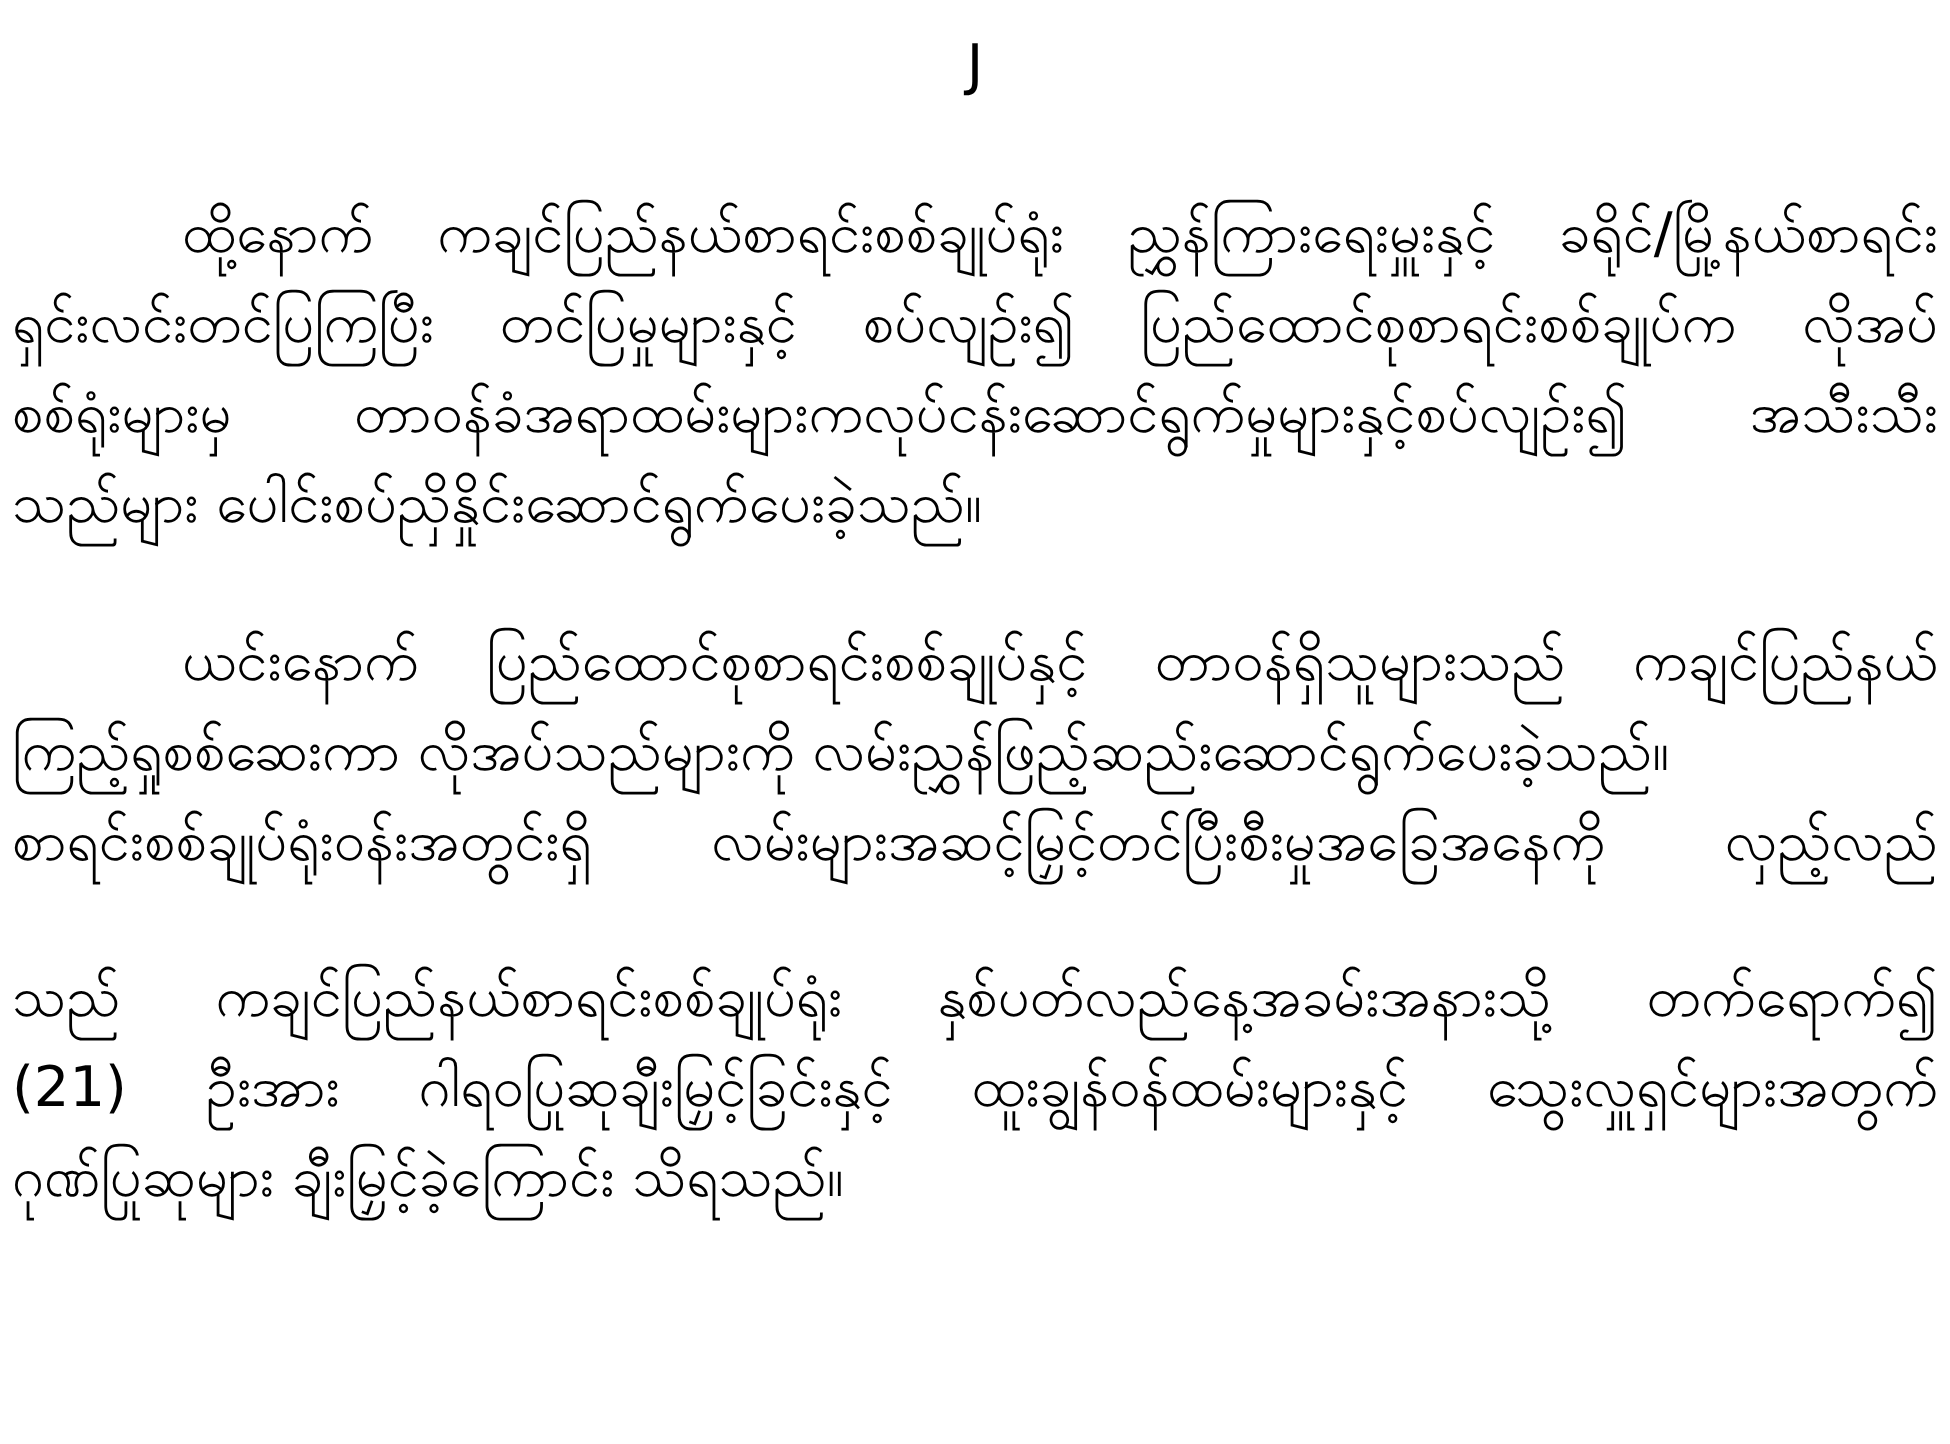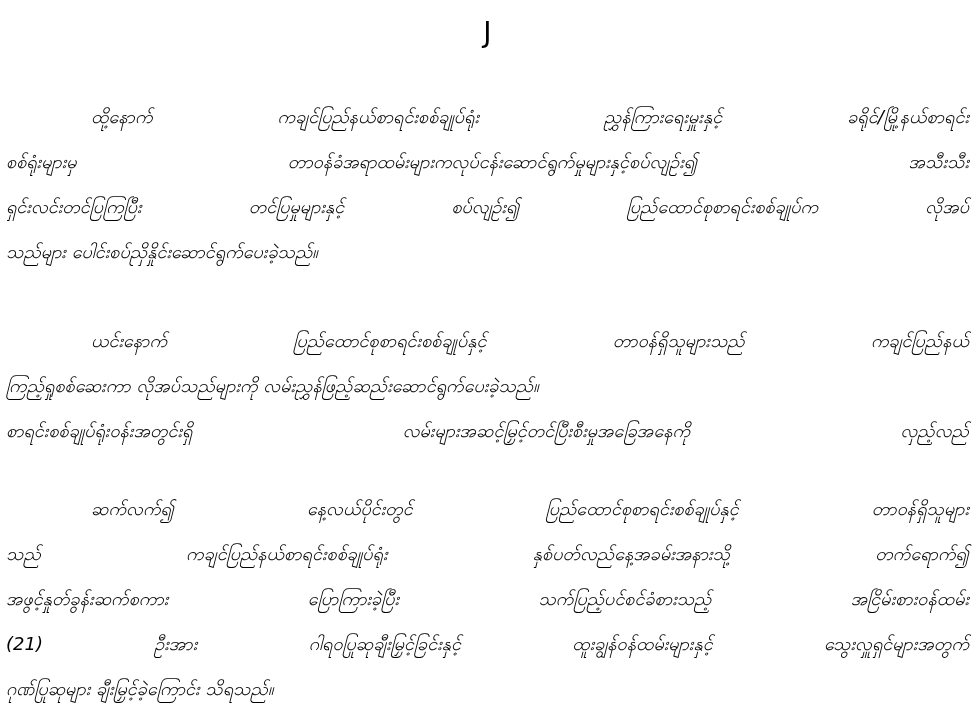--- a/index.html
+++ b/index.html
@@ -22,27 +22,26 @@
   }
   .page-number {
     margin-top: 16px;
     text-align: center;
     font-size: 28px;
     line-height: 34px;
     font-weight: 400;
     color: #000000;
   }
   .para {
-    font-size: 18px;
+    font-size: 28px;
     line-height: 45px;
     letter-spacing: 0;
-    font-style: italic;
   }
   .para-1 { margin-top: 44px; }
-  .para-2 { margin-top: 44px; }
+  .para-2 { margin-top: 34px; }
   .para-3 { margin-top: 33px; }
   .line {
     text-align: justify;
     text-align-last: justify;
     white-space: normal;
     min-height: 45px;
   }
   .line.first {
     text-indent: 85px;
   }
@@ -53,32 +52,30 @@
 </style>
 </head>
 <body>
 
 <div class="page">
 
   <div class="page-number">J</div>
 
   <section class="para para-1">
     <div class="line first">ထို့နောက် ကချင်ပြည်နယ်စာရင်းစစ်ချုပ်ရုံး ညွှန်ကြားရေးမှူးနှင့် ခရိုင်/မြို့နယ်စာရင်း</div>
+    <div class="line">ရှင်းလင်းတင်ပြကြပြီး တင်ပြမှုများနှင့် စပ်လျဉ်း၍ ပြည်ထောင်စုစာရင်းစစ်ချုပ်က လိုအပ်</div>
     <div class="line">စစ်ရုံးများမှ တာဝန်ခံအရာထမ်းများကလုပ်ငန်းဆောင်ရွက်မှုများနှင့်စပ်လျဉ်း၍ အသီးသီး</div>
-    <div class="line">ရှင်းလင်းတင်ပြကြပြီး တင်ပြမှုများနှင့် စပ်လျဉ်း၍ ပြည်ထောင်စုစာရင်းစစ်ချုပ်က လိုအပ်</div>
     <div class="line last">သည်များ ပေါင်းစပ်ညှိနှိုင်းဆောင်ရွက်ပေးခဲ့သည်။</div>
   </section>
 
   <section class="para para-2">
     <div class="line first">ယင်းနောက် ပြည်ထောင်စုစာရင်းစစ်ချုပ်နှင့် တာဝန်ရှိသူများသည် ကချင်ပြည်နယ်</div>
     <div class="line last">ကြည့်ရှုစစ်ဆေးကာ လိုအပ်သည်များကို လမ်းညွှန်ဖြည့်ဆည်းဆောင်ရွက်ပေးခဲ့သည်။</div>
     <div class="line">စာရင်းစစ်ချုပ်ရုံးဝန်းအတွင်းရှိ လမ်းများအဆင့်မြှင့်တင်ပြီးစီးမှုအခြေအနေကို လှည့်လည်</div>
   </section>
 
   <section class="para para-3">
-    <div class="line first">ဆက်လက်၍ နေ့လယ်ပိုင်းတွင် ပြည်ထောင်စုစာရင်းစစ်ချုပ်နှင့် တာဝန်ရှိသူများ</div>
     <div class="line">သည် ကချင်ပြည်နယ်စာရင်းစစ်ချုပ်ရုံး နှစ်ပတ်လည်နေ့အခမ်းအနားသို့ တက်ရောက်၍</div>
-    <div class="line">အဖွင့်နှုတ်ခွန်းဆက်စကား ပြောကြားခဲ့ပြီး သက်ပြည့်ပင်စင်ခံစားသည့် အငြိမ်းစားဝန်ထမ်း</div>
     <div class="line">(21) ဦးအား ဂါရဝပြုဆုချီးမြှင့်ခြင်းနှင့် ထူးချွန်ဝန်ထမ်းများနှင့် သွေးလှူရှင်များအတွက်</div>
     <div class="line last">ဂုဏ်ပြုဆုများ ချီးမြှင့်ခဲ့ကြောင်း သိရသည်။</div>
   </section>
 
 </div>
 
 </body></html>

